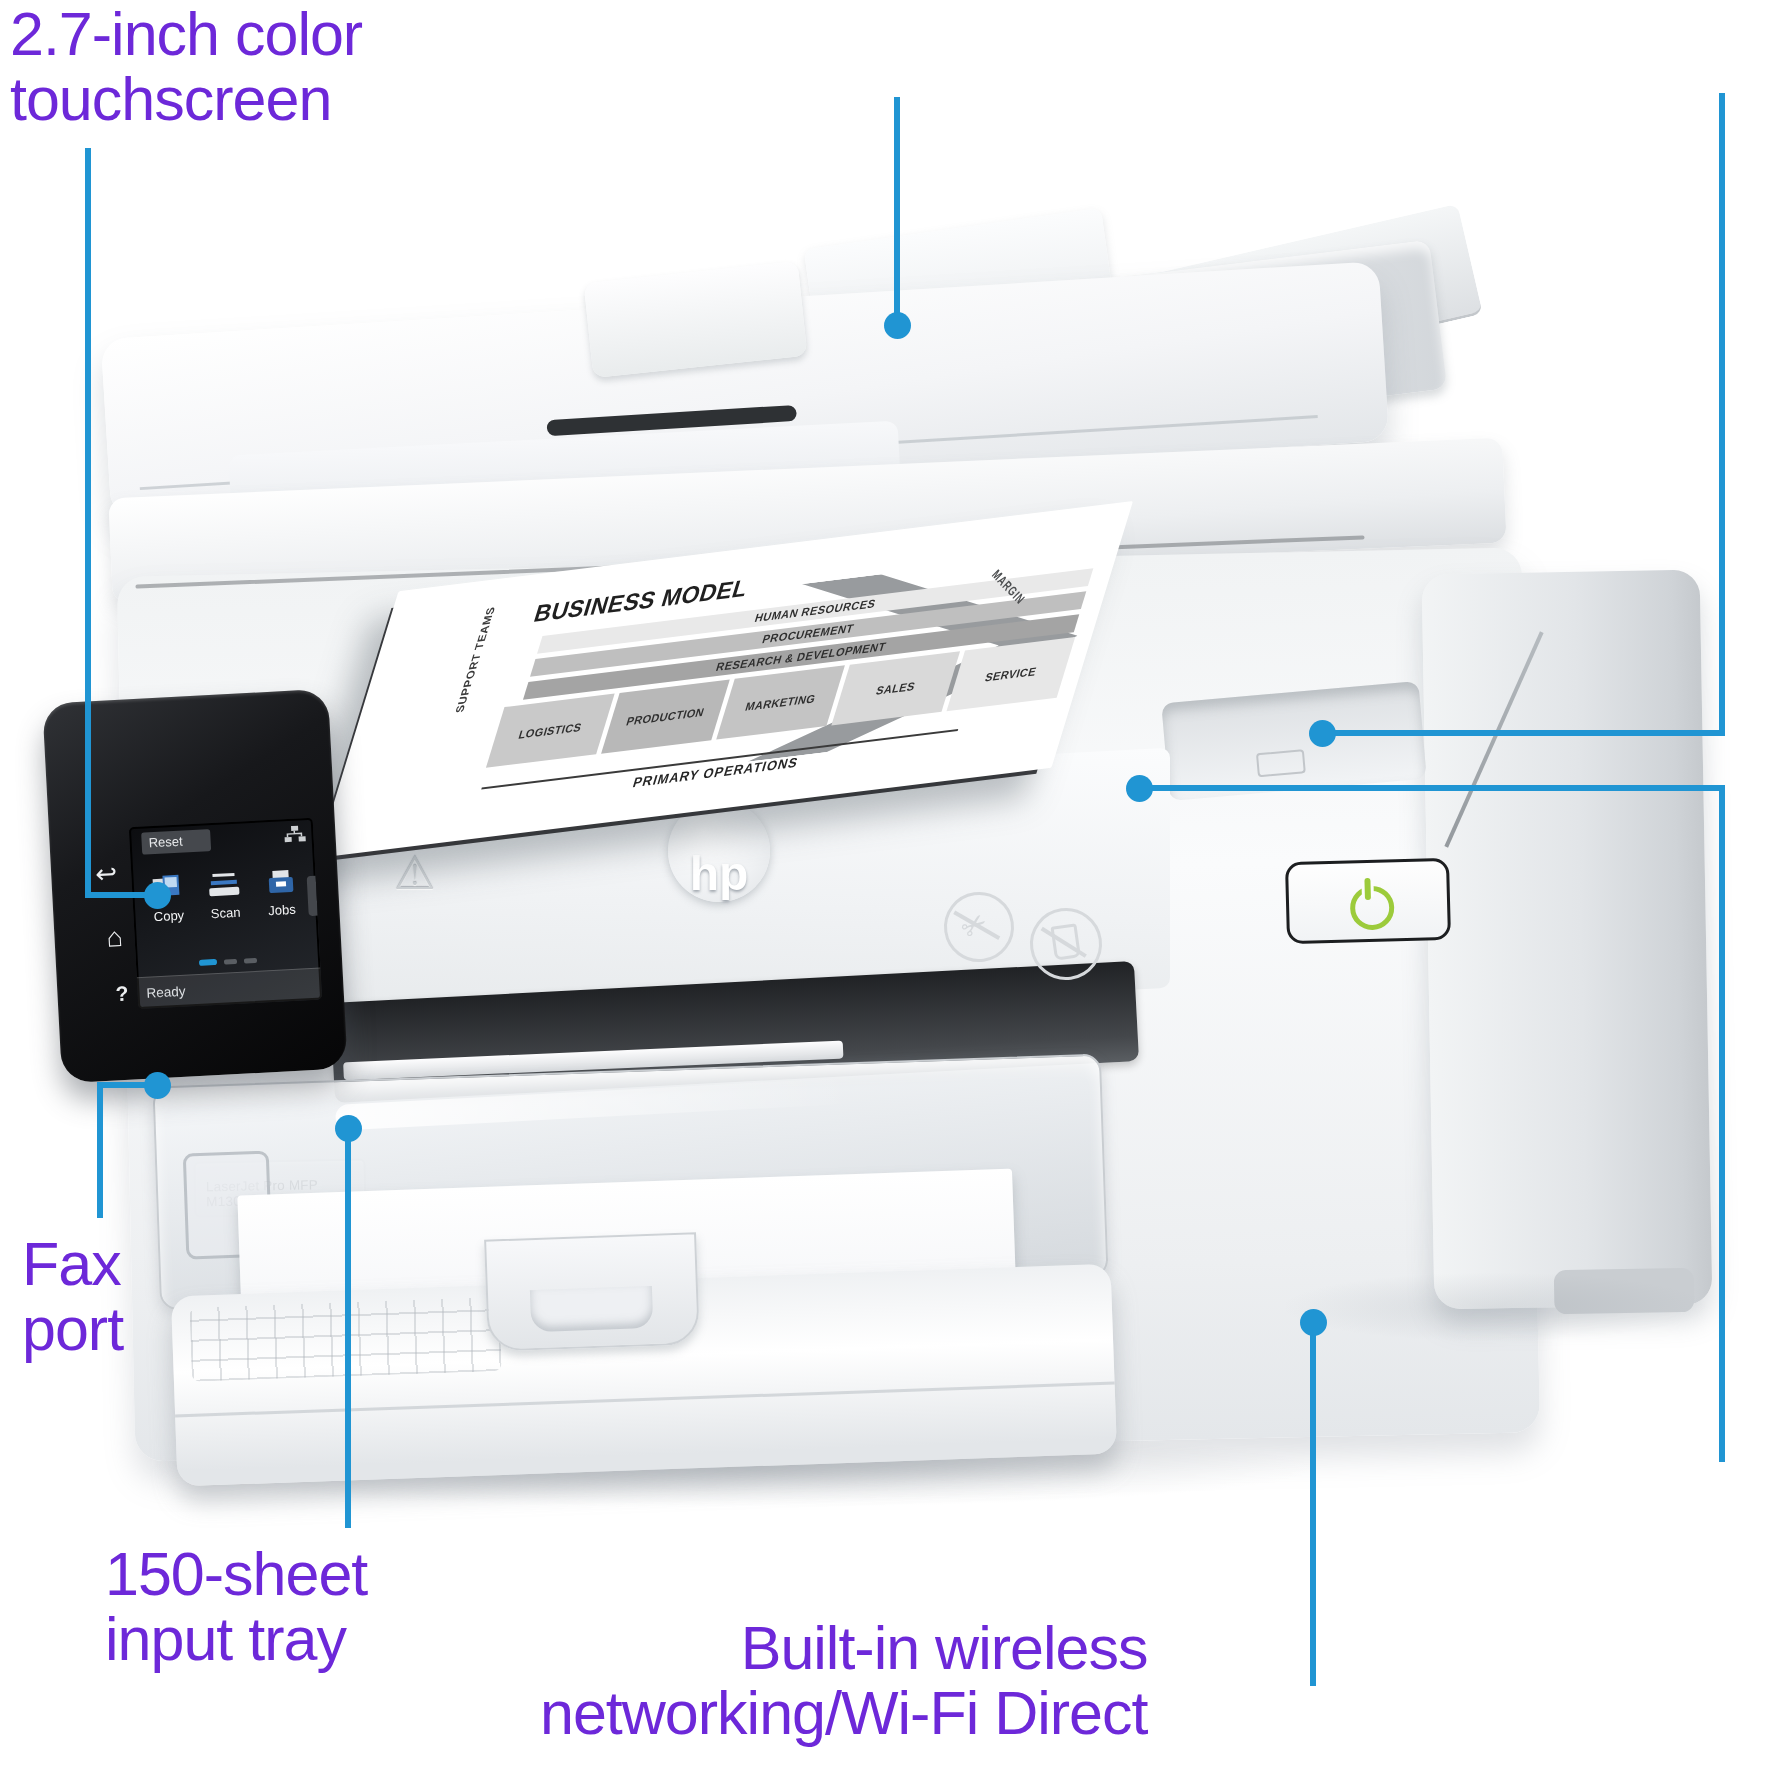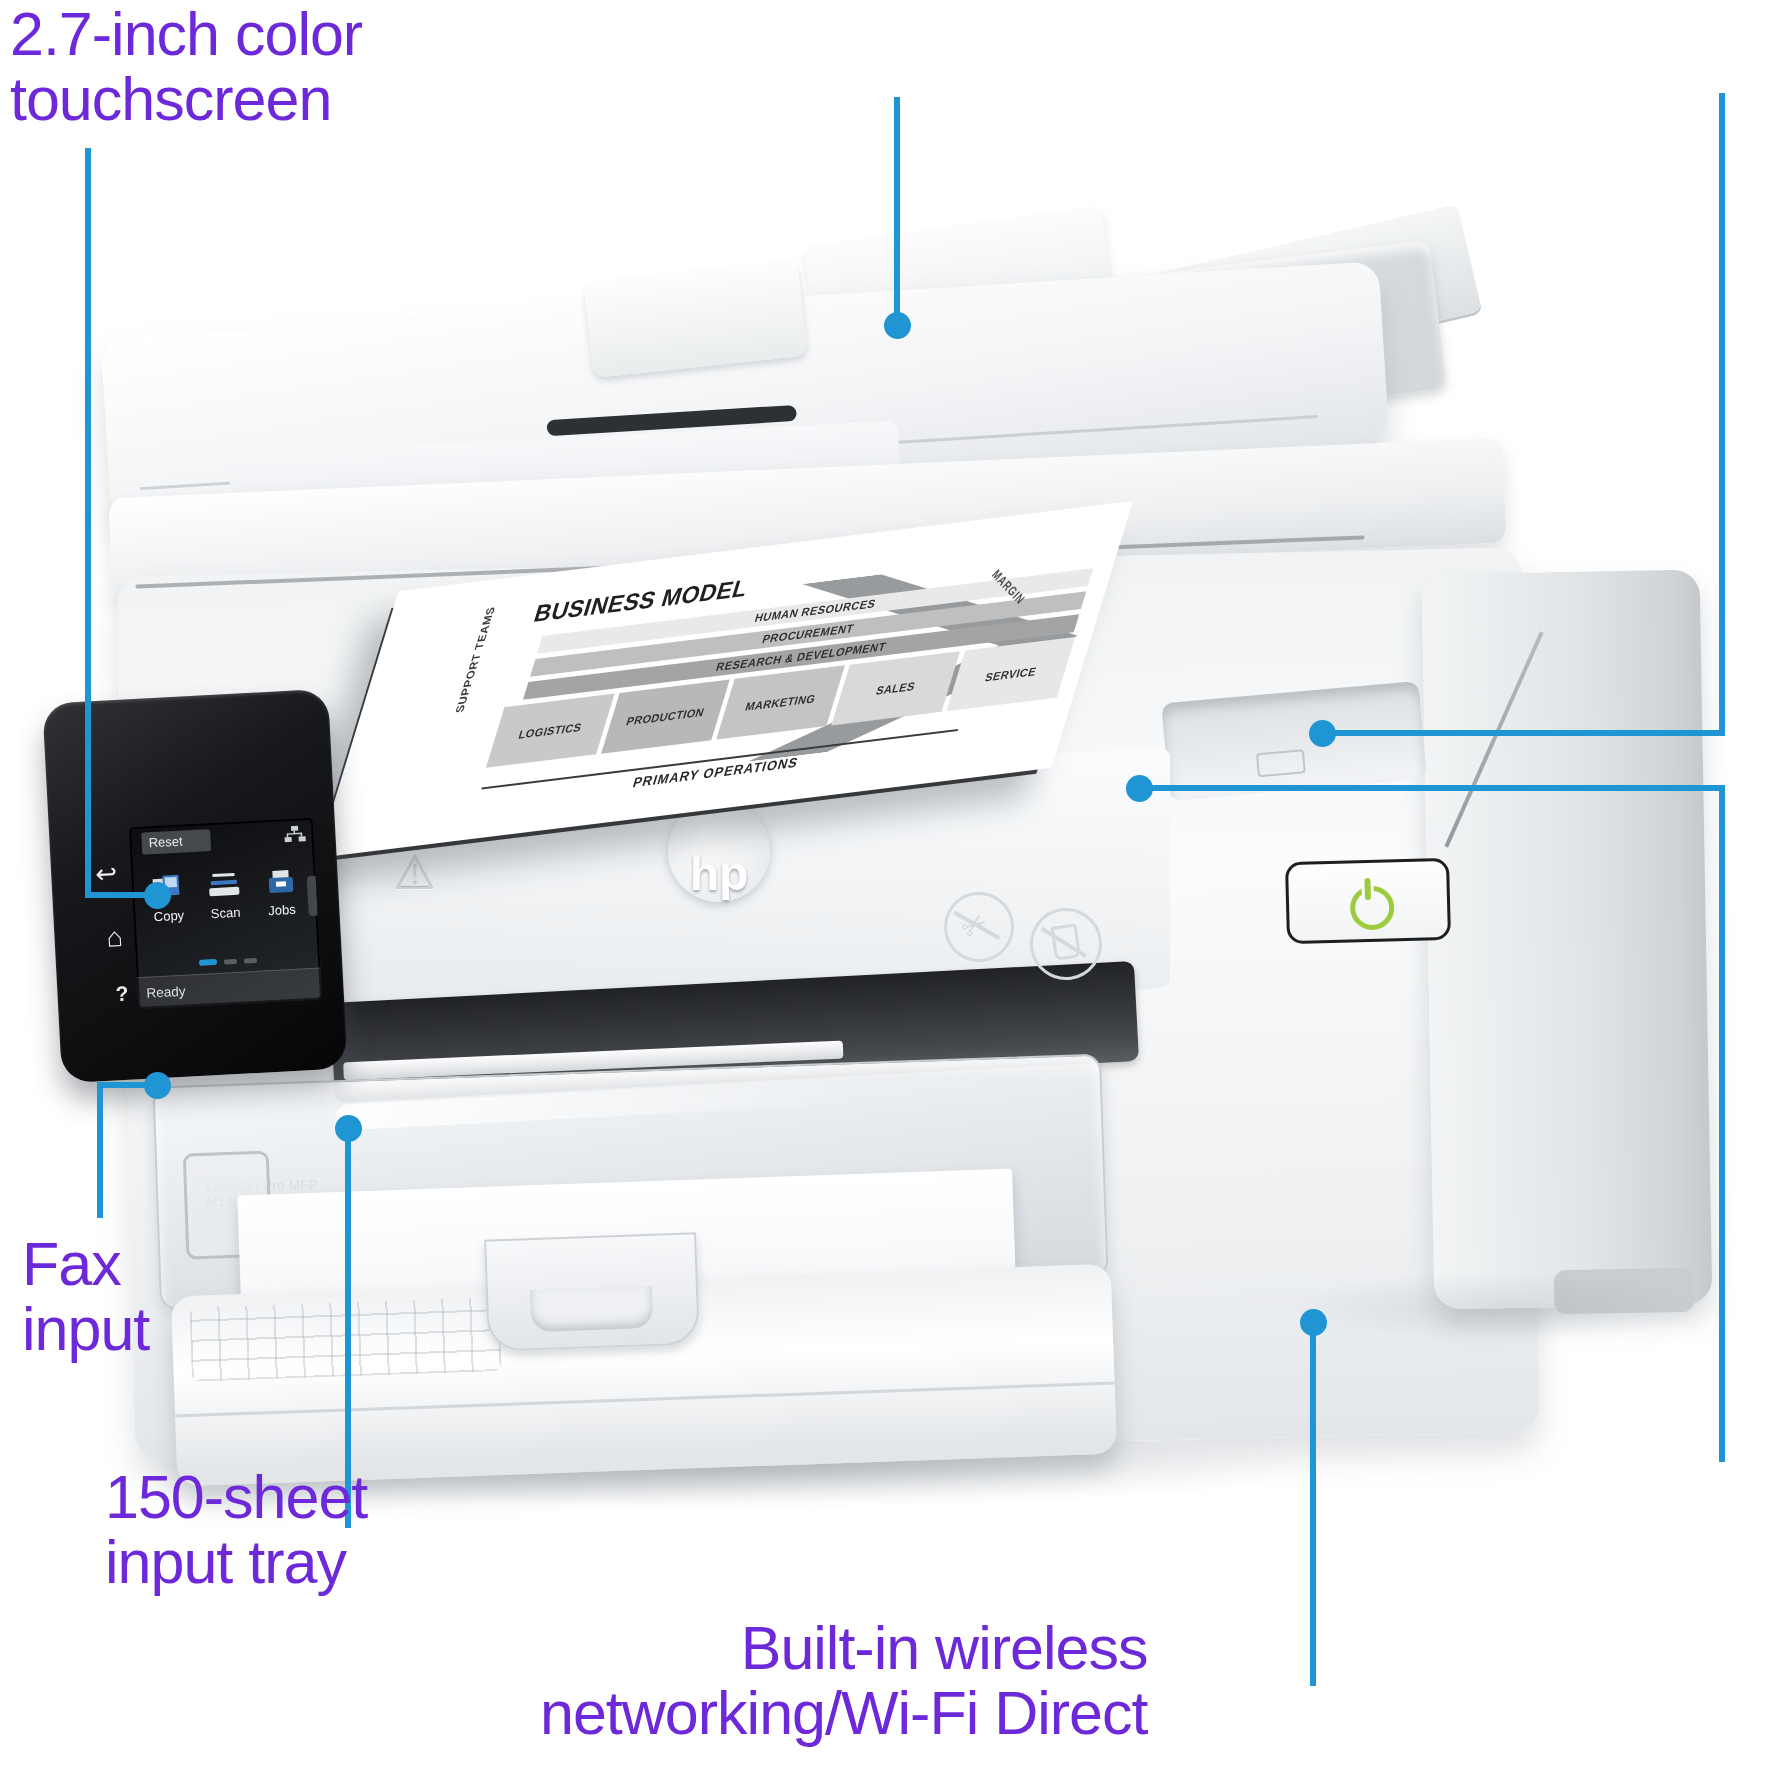--- a/index.html
+++ b/index.html
@@ -276,27 +276,27 @@
     <div class="cl-line" style="left:1322px;top:730px;width:400px;height:6px;"></div>
     <div class="cl-dot" style="left:1309px;top:720px;"></div>
   </div>
 
   <div class="cl-group" style="z-index:40;">
     <div class="cl-line" style="left:97px;top:1082px;width:6px;height:136px;"></div>
     <div class="cl-line" style="left:97px;top:1082px;width:50px;height:6px;"></div>
     <div class="cl-dot" style="left:144px;top:1072px;"></div>
   </div>
   <div class="cl-label" style="left:22px;top:1232px;">Fax
-input</div>
+port</div>
 
   <div class="cl-group" style="z-index:40;">
     <div class="cl-line" style="left:345px;top:1128px;width:6px;height:400px;"></div>
     <div class="cl-dot" style="left:335px;top:1115px;"></div>
   </div>
-  <div class="cl-label" style="left:105px;top:1465px;">150-sheet
+  <div class="cl-label" style="left:105px;top:1542px;">150-sheet
 input tray</div>
 
   <div class="cl-group" style="z-index:40;">
     <div class="cl-line" style="left:1310px;top:1322px;width:6px;height:364px;"></div>
     <div class="cl-dot" style="left:1300px;top:1309px;"></div>
   </div>
   <div class="cl-label" style="left:540px;top:1616px;text-align:right;">Built-in wireless
 networking/Wi-Fi Direct</div>
 
   <div class="cl-group" style="z-index:40;">

